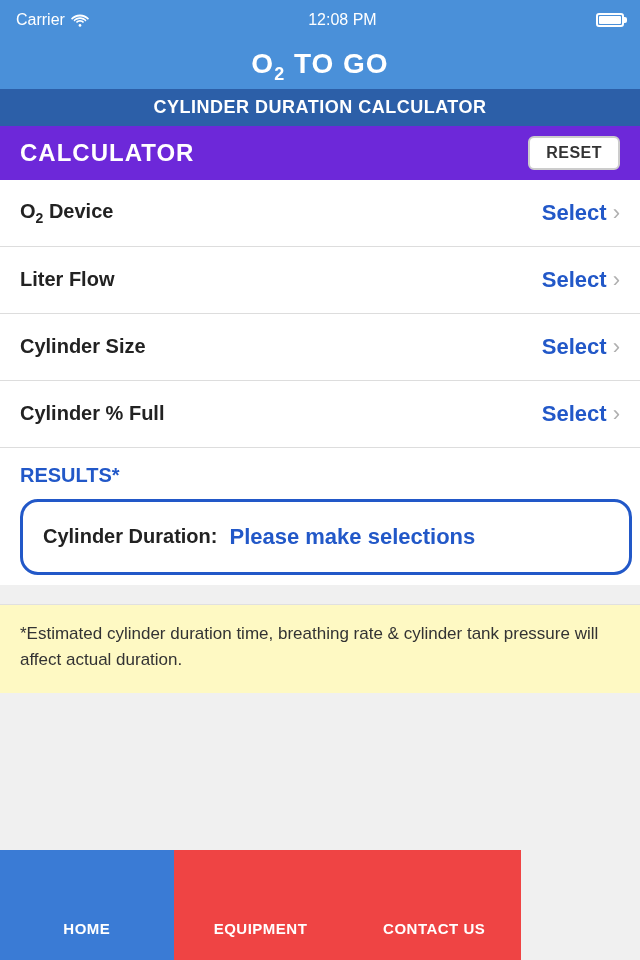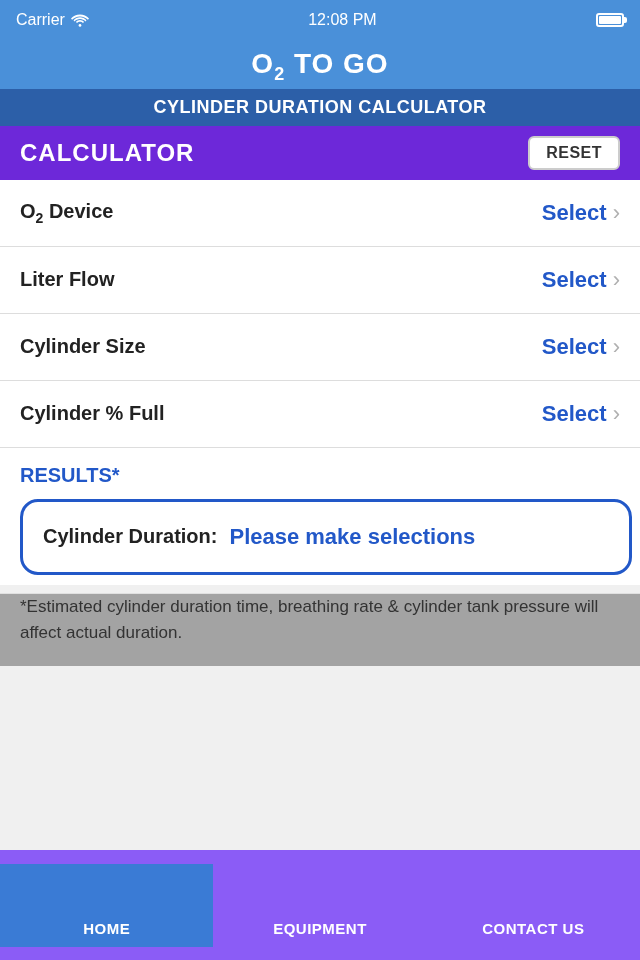--- a/index.html
+++ b/index.html
@@ -179,41 +179,40 @@
       white-space: nowrap;
     }
     .duration-value {
       color: #2258c8;
       font-size: 22px;
       font-weight: bold;
     }
 
     
     .disclaimer {
-      background: #a3a3a3;
-      padding: 0 20px 20px 20px;
+      background: #fef9c3;
+      padding: 16px 20px 20px 20px;
       border-top: 1px solid #e0e0e0;
-      margin-top: 8px;
+      margin-top: 19px;
     }
     .disclaimer-text {
       font-size: 17px;
       color: #333;
       line-height: 1.55;
     }
 
     
     .bottom-nav {
       position: absolute;
       bottom: 0;
       left: 0;
-      width: 640px;
+      width: 521px;
       height: 110px;
       display: flex;
-      background: #8b5cf6;
-      align-items: center;
+      background: #ef4444;
     }
     .nav-item {
       flex: 1;
       display: flex;
       flex-direction: column;
       align-items: center;
       justify-content: center;
       gap: 4px;
       cursor: pointer;
       border: none;

